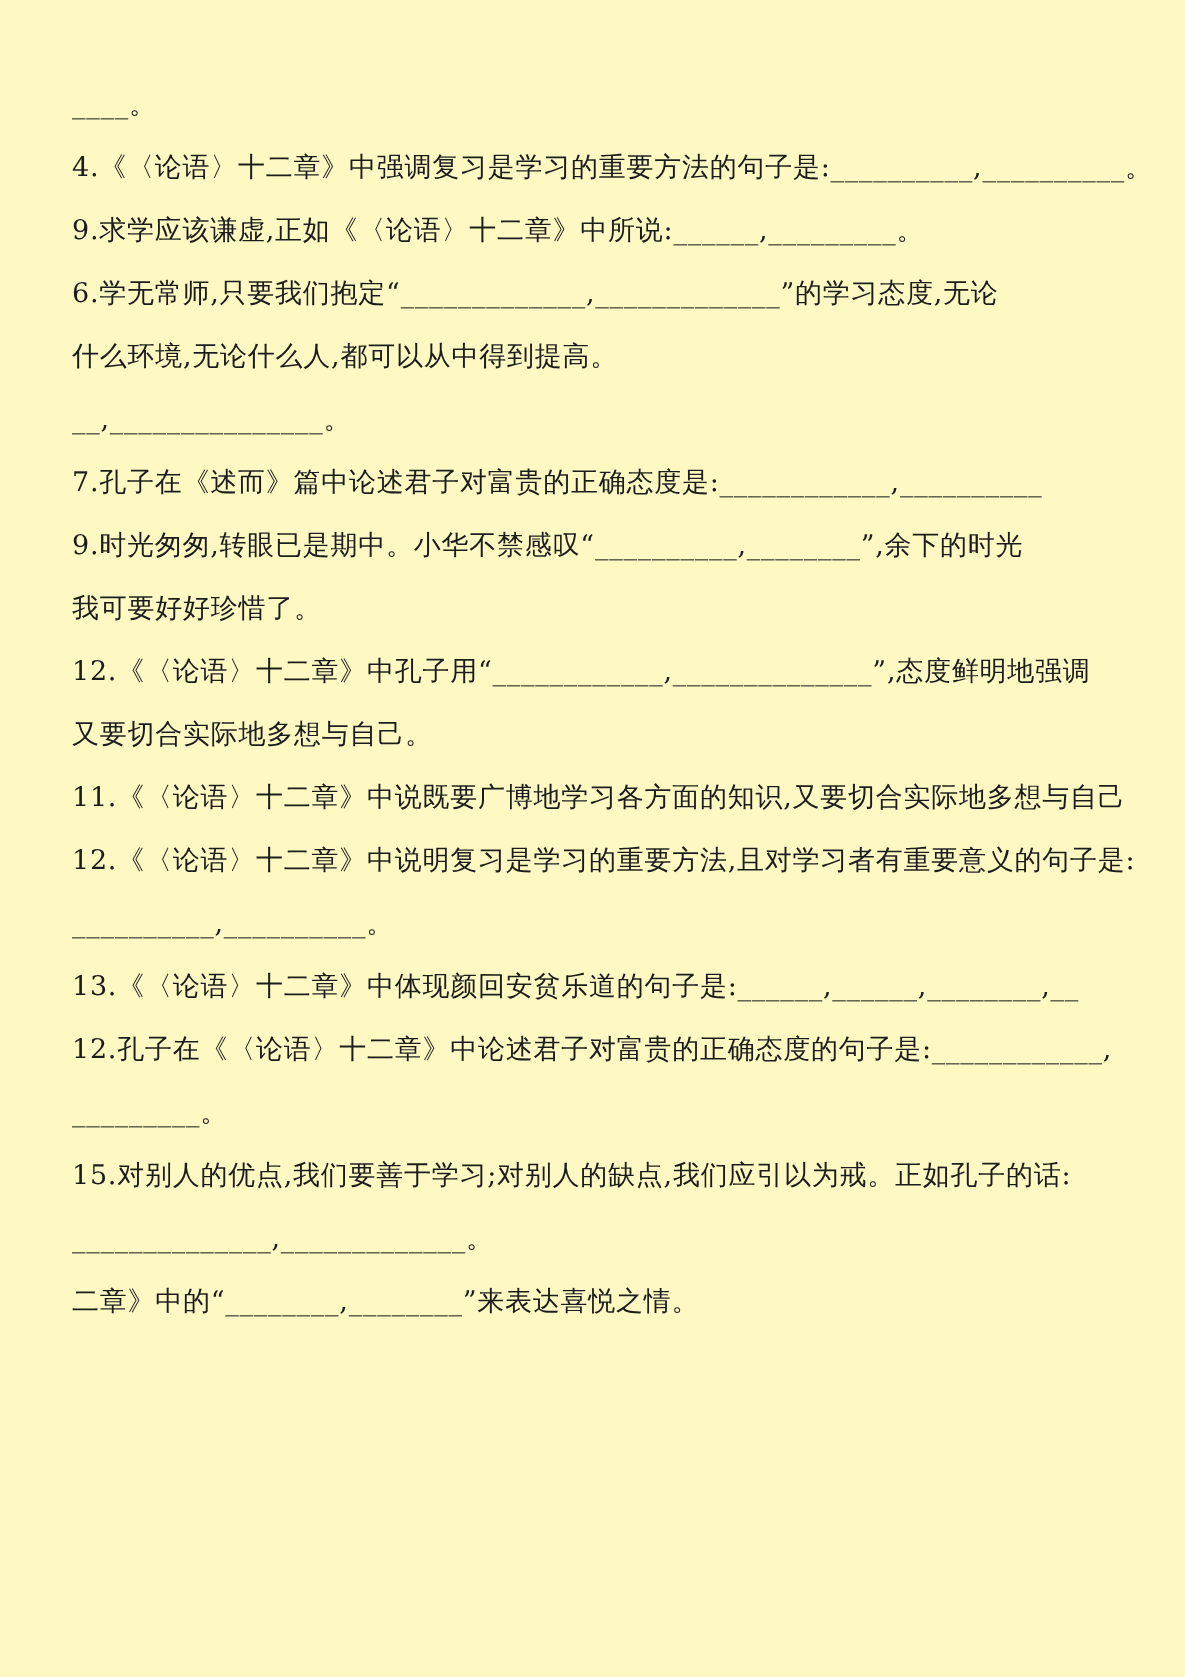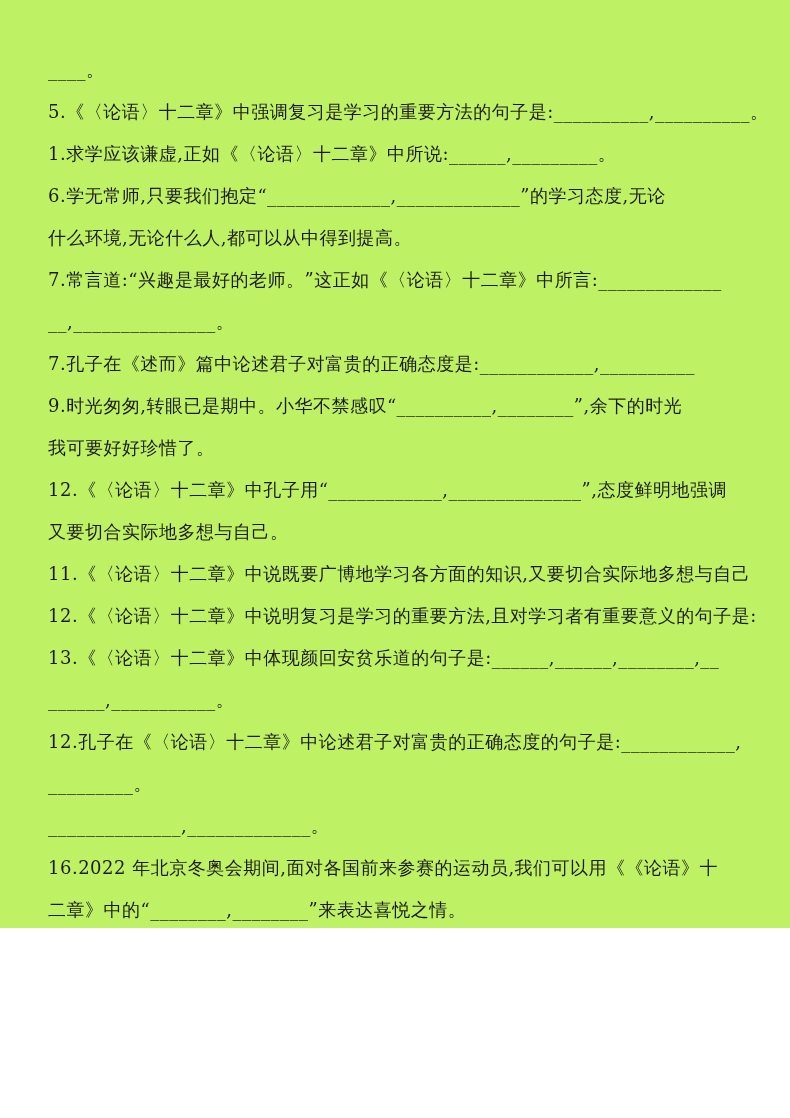--- a/index.html
+++ b/index.html
@@ -9,51 +9,50 @@
   }
   body {
     width: 790px;
     height: 1118px;
     overflow: hidden;
     font-family: "DejaVu Serif", "Liberation Serif", serif;
   }
   .page {
     box-sizing: border-box;
     width: 790px;
-    height: 928px;
+    height: 1118px;
     padding: 49px 52px 0 48px;
-    background: #bef264;
+    background: #fef9c3;
   }
   .doc-line {
     font-size: 18px;
     line-height: 42px;
     height: 42px;
     color: #1c1c1c;
     white-space: nowrap;
     letter-spacing: 0.5px;
   }
 </style>
 </head>
 <body>
 
 <div class="page">
   <div class="doc-line">____。</div>
-  <div class="doc-line">5.《〈论语〉十二章》中强调复习是学习的重要方法的句子是:__________,__________。</div>
-  <div class="doc-line">1.求学应该谦虚,正如《〈论语〉十二章》中所说:______,_________。</div>
+  <div class="doc-line">4.《〈论语〉十二章》中强调复习是学习的重要方法的句子是:__________,__________。</div>
+  <div class="doc-line">9.求学应该谦虚,正如《〈论语〉十二章》中所说:______,_________。</div>
   <div class="doc-line">6.学无常师,只要我们抱定“_____________,_____________”的学习态度,无论</div>
   <div class="doc-line">什么环境,无论什么人,都可以从中得到提高。</div>
-  <div class="doc-line">7.常言道:“兴趣是最好的老师。”这正如《〈论语〉十二章》中所言:_____________</div>
   <div class="doc-line">__,_______________。</div>
   <div class="doc-line">7.孔子在《述而》篇中论述君子对富贵的正确态度是:____________,__________</div>
   <div class="doc-line">9.时光匆匆,转眼已是期中。小华不禁感叹“__________,________”,余下的时光</div>
   <div class="doc-line">我可要好好珍惜了。</div>
   <div class="doc-line">12.《〈论语〉十二章》中孔子用“____________,______________”,态度鲜明地强调</div>
   <div class="doc-line">又要切合实际地多想与自己。</div>
   <div class="doc-line">11.《〈论语〉十二章》中说既要广博地学习各方面的知识,又要切合实际地多想与自己</div>
   <div class="doc-line">12.《〈论语〉十二章》中说明复习是学习的重要方法,且对学习者有重要意义的句子是:</div>
+  <div class="doc-line">__________,__________。</div>
   <div class="doc-line">13.《〈论语〉十二章》中体现颜回安贫乐道的句子是:______,______,________,__</div>
-  <div class="doc-line">______,___________。</div>
   <div class="doc-line">12.孔子在《〈论语〉十二章》中论述君子对富贵的正确态度的句子是:____________,</div>
   <div class="doc-line">_________。</div>
+  <div class="doc-line">15.对别人的优点,我们要善于学习;对别人的缺点,我们应引以为戒。正如孔子的话:</div>
   <div class="doc-line">______________,_____________。</div>
-  <div class="doc-line">16.2022 年北京冬奥会期间,面对各国前来参赛的运动员,我们可以用《《论语》十</div>
   <div class="doc-line">二章》中的“________,________”来表达喜悦之情。</div>
 </div>
 
 </body></html>

